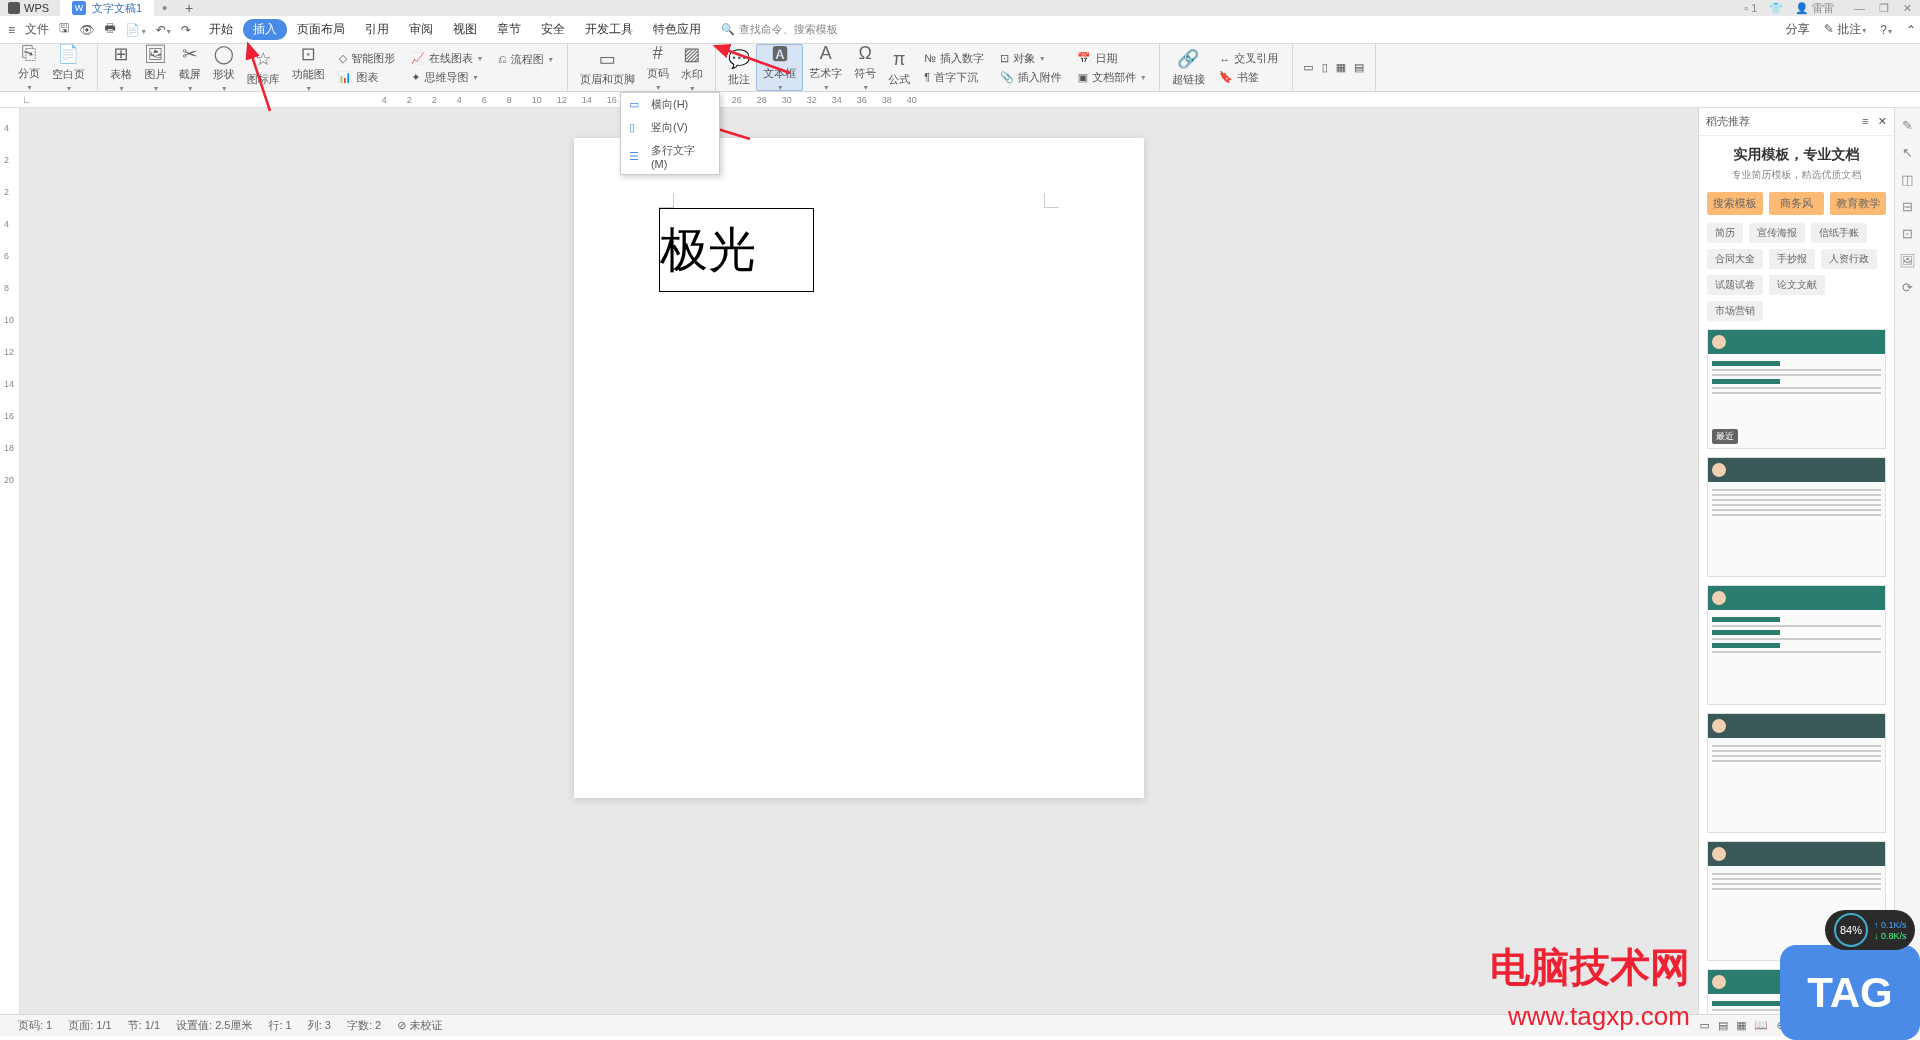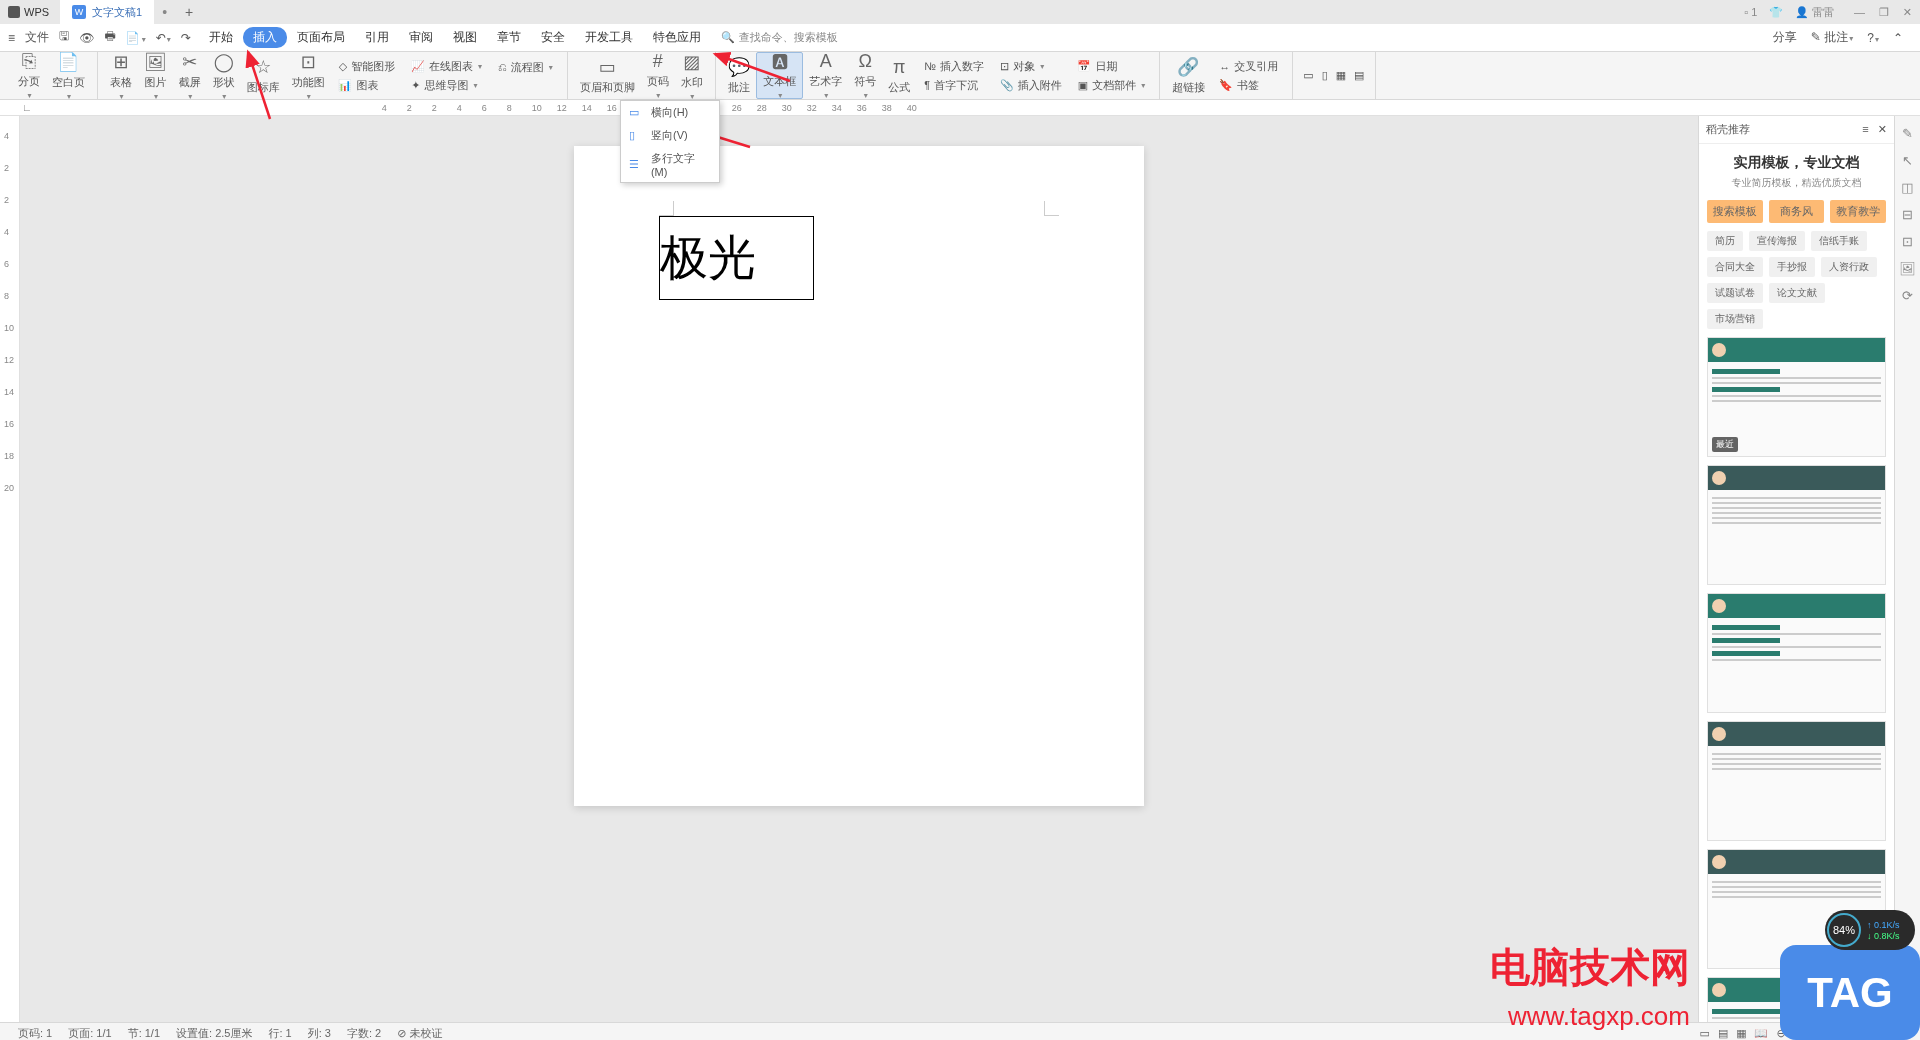--- a/index.html
+++ b/index.html
@@ -1,38 +1,38 @@
 <!DOCTYPE html>
 <html><head>
 <meta charset="utf-8">
 <style>
 * { margin: 0; padding: 0; box-sizing: border-box; font-family: "Microsoft YaHei", Arial, sans-serif; }
 body { background: #fff; overflow: hidden; }
 
 
-.titlebar { height: 24px; background: #e8e8e8; display: flex; align-items: center; font-size: 11px; gap: 17px; }
+.titlebar { height: 16px; background: #e8e8e8; display: flex; align-items: center; font-size: 11px; gap: 17px; }
 .titlebar-left { display: flex; align-items: center; }
 .app-logo { width: 60px; padding-left: 8px; color: #333; display: flex; align-items: center; gap: 4px; }
 .doc-tab { display: flex; align-items: center; background: #fff; height: 24px; padding: 0 12px; color: #3a6fb7; gap: 6px; }
 .doc-tab-icon { width: 14px; height: 14px; background: #4a8be8; border-radius: 2px; display: inline-flex; align-items: center; justify-content: center; color: #fff; font-size: 9px; }
 .doc-tab-modified { color: #888; font-size: 14px; padding: 0 8px; }
 .add-tab { padding: 0 10px; color: #666; font-size: 14px; cursor: pointer; }
 .titlebar-right { margin-left: auto; display: flex; align-items: center; gap: 12px; padding-right: 8px; }
 .titlebar-icon { color: #888; font-size: 11px; cursor: pointer; }
 .window-controls { display: flex; gap: 14px; margin-left: 8px; }
 
 
 .menubar { height: 28px; background: #fff; display: flex; align-items: center; border-bottom: 1px solid #d8d8d8; font-size: 12px; }
 .menu-left-icons { display: flex; align-items: center; padding: 0 8px; gap: 10px; color: #555; }
 .menu-icon { cursor: pointer; }
 .menu-tabs { display: flex; align-items: center; }
 .menu-tab { padding: 4px 10px; color: #333; cursor: pointer; }
 .menu-tab.active { background: #4a8be8; color: #fff; border-radius: 10px; padding: 2px 10px; }
 .menu-search { margin-left: 10px; display: flex; align-items: center; gap: 4px; color: #888; font-size: 11px; }
-.menubar-right { margin-left: auto; display: flex; align-items: center; gap: 14px; padding-right: 17px; color: #555; font-size: 12px; }
+.menubar-right { margin-left: auto; display: flex; align-items: center; gap: 14px; padding-right: 4px; color: #555; font-size: 12px; }
 
 
 .ribbon { height: 48px; background: #f5f5f5; display: flex; align-items: center; border-bottom: 1px solid #d8d8d8; font-size: 11px; color: #555; padding: 0 6px; position: relative; }
 .ribbon-group { display: flex; align-items: center; border-right: 1px solid #d8d8d8; padding: 0 6px; height: 100%; }
 .ribbon-btn-large { display: flex; flex-direction: column; align-items: center; justify-content: center; padding: 0 6px; cursor: pointer; height: 100%; gap: 2px;}
 .ribbon-btn-large .icon { font-size: 18px; color: #666; }
 .ribbon-btn-small { display: flex; align-items: center; gap: 4px; padding: 1px 4px; cursor: pointer; }
 .ribbon-stack { display: flex; flex-direction: column; gap: 2px; padding: 0 4px;}
 .ribbon-btn-large.highlighted { background: #d6e4f5; border: 1px solid #9bbce0; border-radius: 2px;}
 .dropdown-arrow { font-size: 8px; color: #888; margin-left: 1px;}
@@ -89,21 +89,21 @@
 .template-thumb .tbar { height: 5px; background: #2a7c6e; margin: 3px 0; width: 40%;}
 .recent-badge { position: absolute; bottom: 4px; left: 4px; background: rgba(0,0,0,0.6); color: #fff; font-size: 9px; padding: 1px 4px; border-radius: 2px;}
 
 
 .watermark1 { position: absolute; bottom: 45px; right: 230px; font-size: 40px; font-weight: bold; color: #e23; font-family: Liberation Sans, sans-serif; z-index: 200;}
 .watermark2 { position: absolute; bottom: 8px; right: 230px; font-size: 26px; color: #e23; font-family: Arial; z-index: 200;}
 .tag-box { position: absolute; bottom: 0; right: 0; width: 140px; height: 95px; background: #4a8be8; border-radius: 16px; display: flex; align-items: center; justify-content: center; color: #fff; font-size: 42px; font-weight: bold; font-family: Arial; z-index: 200;}
 
 
 .perf-widget { position: absolute; bottom: 90px; right: 5px; width: 90px; height: 40px; background: #2a2a2a; border-radius: 20px; display: flex; align-items: center; z-index: 210; color: #fff; font-size: 9px;}
-.perf-circle { width: 34px; height: 34px; border-radius: 50%; border: 2px solid #4ac; display: flex; align-items: center; justify-content: center; margin-left: 2px; font-size: 11px;}
+.perf-circle { width: 34px; height: 34px; border-radius: 50%; border: 2px solid #4ac; display: flex; align-items: center; justify-content: center; margin-left: 9px; font-size: 11px;}
 .perf-stats { display: flex; flex-direction: column; margin-left: 6px; gap: 1px;}
 .perf-stat-up { color: #4af;}
 .perf-stat-down { color: #4f8;}
 
 
 .statusbar { height: 22px; background: #f5f5f5; border-top: 1px solid #d8d8d8; display: flex; align-items: center; font-size: 11px; color: #666; padding: 0 10px;}
 .status-item { padding: 0 8px;}
 .status-right { margin-left: auto; display: flex; align-items: center; gap: 8px;}
 
 svg { display: block;}

